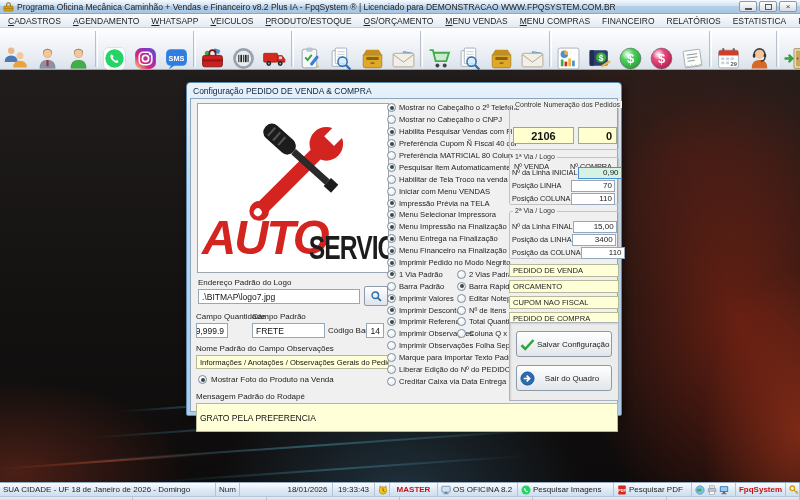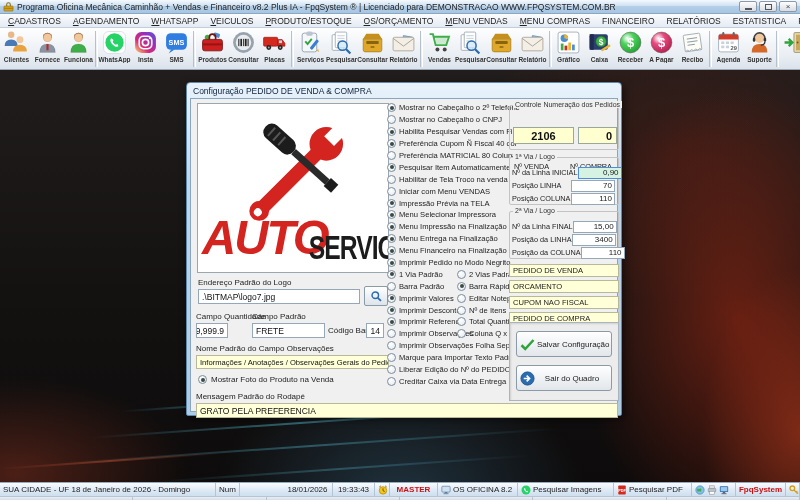--- a/index.html
+++ b/index.html
@@ -20,21 +20,21 @@
     font-size:8px; color:#444; line-height:1; }
   .glyph-min { width:7px; height:2px; background:#555; margin-top:5px; }
   .glyph-restore { width:7px; height:6px; border:1px solid #555; }
 
   .menubar { height:14px; display:flex; align-items:center; padding:0 2px; gap:0;
     background:linear-gradient(#fbfcfe,#e4ebf3); border-bottom:1px solid #c3cedb; }
   .menu-item { padding:0 6px; font-size:8.5px; color:#222; white-space:nowrap; cursor:default; }
 
   .toolbar { height:42px; display:flex; align-items:stretch; padding:1px 1px 0 1px;
     background:linear-gradient(#fefefe,#e8edf3 70%,#dbe2ea); border-bottom:1px solid #9aa8b8; }
-  .tool-btn { width:31px; flex:none; display:flex; flex-direction:column; align-items:center; padding-top:1px; }
+  .tool-btn { width:31px; flex:none; display:flex; flex-direction:column; align-items:center; padding-top:17px; }
   .tool-ico { width:25px; height:25px; flex:none; }
   .tool-ico svg { width:25px; height:25px; display:block; }
   .tool-lbl { font-size:6.5px; font-weight:bold; color:#333; white-space:nowrap; overflow:hidden; max-width:33px; margin-top:1px; }
   .tool-sep { width:3px; flex:none; margin:2px 1px; border-left:1px solid #b6c0cc; border-right:1px solid #fff; height:36px; }
 
   
   .desktop { position:relative; width:800px; height:412px; overflow:hidden;
     background:
       radial-gradient(ellipse 260px 180px at 50% 104%, rgba(60,110,140,0.40), transparent 72%),
       radial-gradient(ellipse 220px 320px at 92% 60%, rgba(185,45,20,0.50), transparent 72%),
@@ -550,21 +550,21 @@
         <div class="tfield yellow" style="left:5px; top:256px; width:193px; height:14px; font-size:7.6px;">Informações / Anotações / Observações Gerais do Pedido</div>
 
         <div class="foto-row">
           <span class="radio on">
               <span class="dot"></span>
             </span>
           <span class="opt-lbl" style="font-size:8px;">Mostrar Foto do Produto na Venda</span>
         </div>
 
         <div class="dlg-lbl" style="left:5px; top:293px;">Mensagem Padrão do Rodapé</div>
-        <div class="tfield yellow" style="left:5px; top:304px; width:422px; height:15px;">GRATO PELA PREFERENCIA</div>
+        <div class="tfield yellow" style="left:5px; top:304px; width:422px; height:29px;">GRATO PELA PREFERENCIA</div>
 
         <div class="options" id="options">
             <div class="opt-row">
               <span class="radio on">
                 <span class="dot"></span>
               </span>
               <span class="opt-lbl">Mostrar no Cabeçalho o 2º Telefone</span>
             </div>
             <div class="opt-row">
               <span class="radio"></span>

